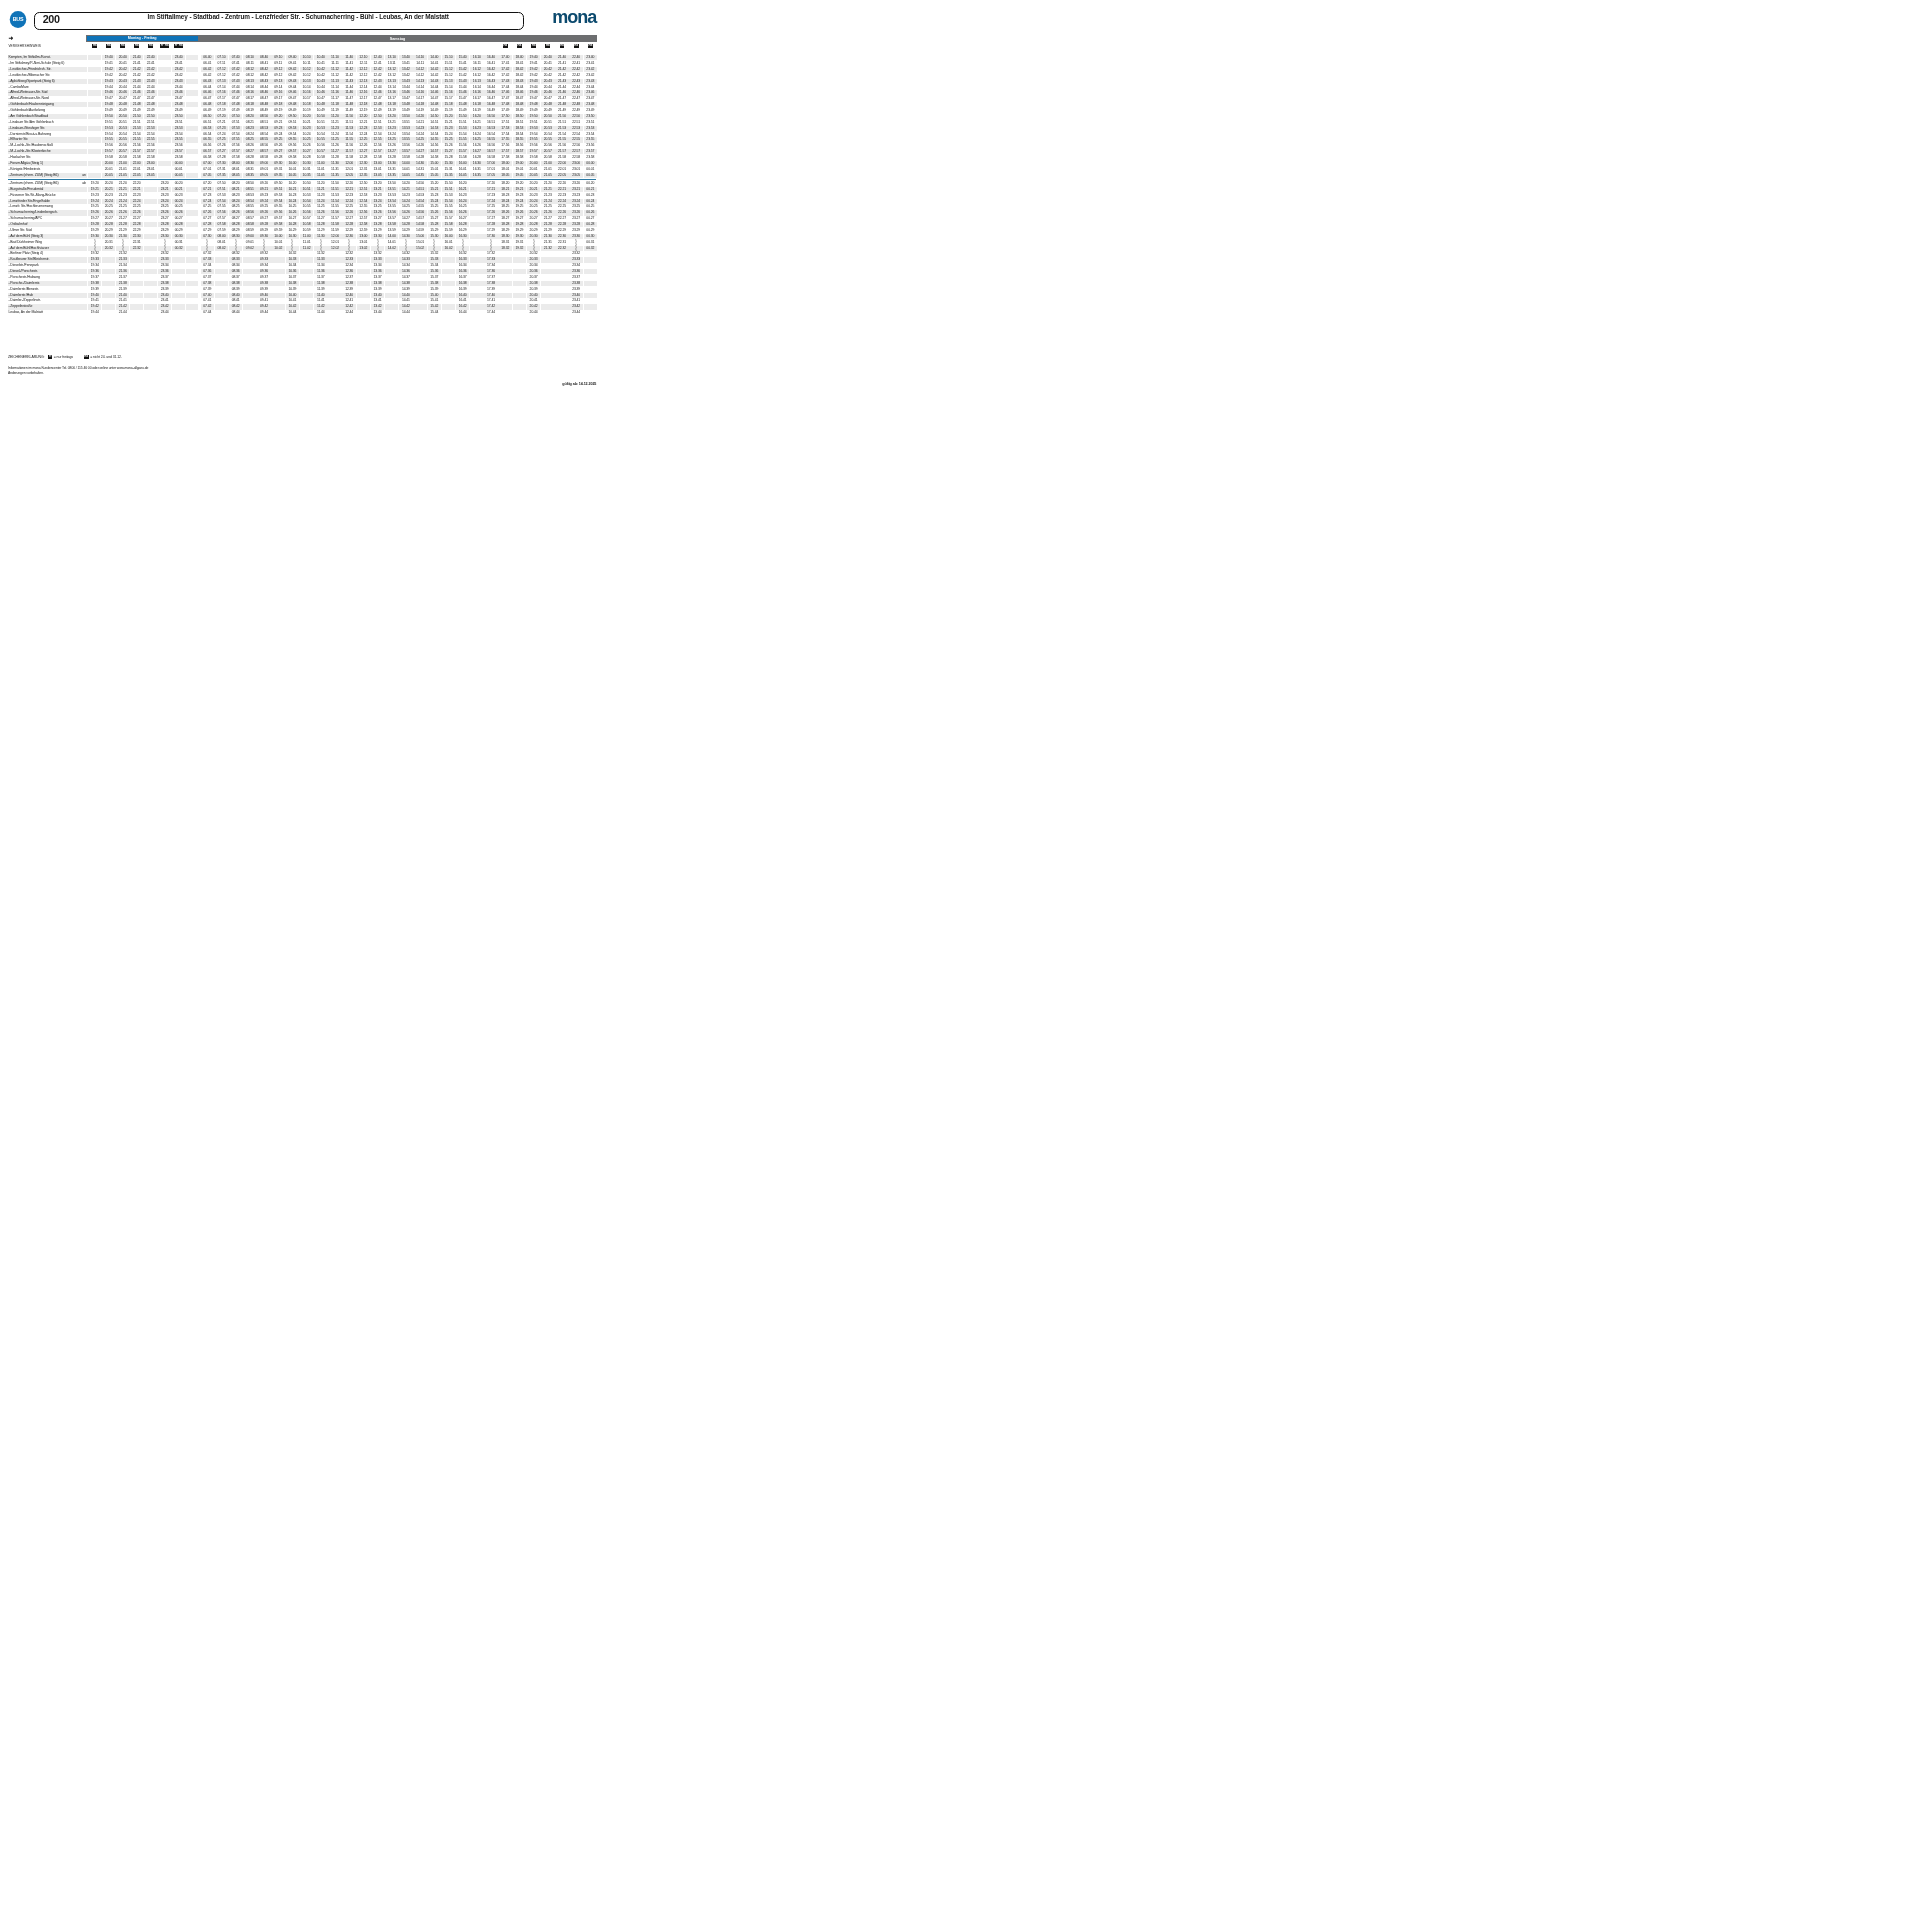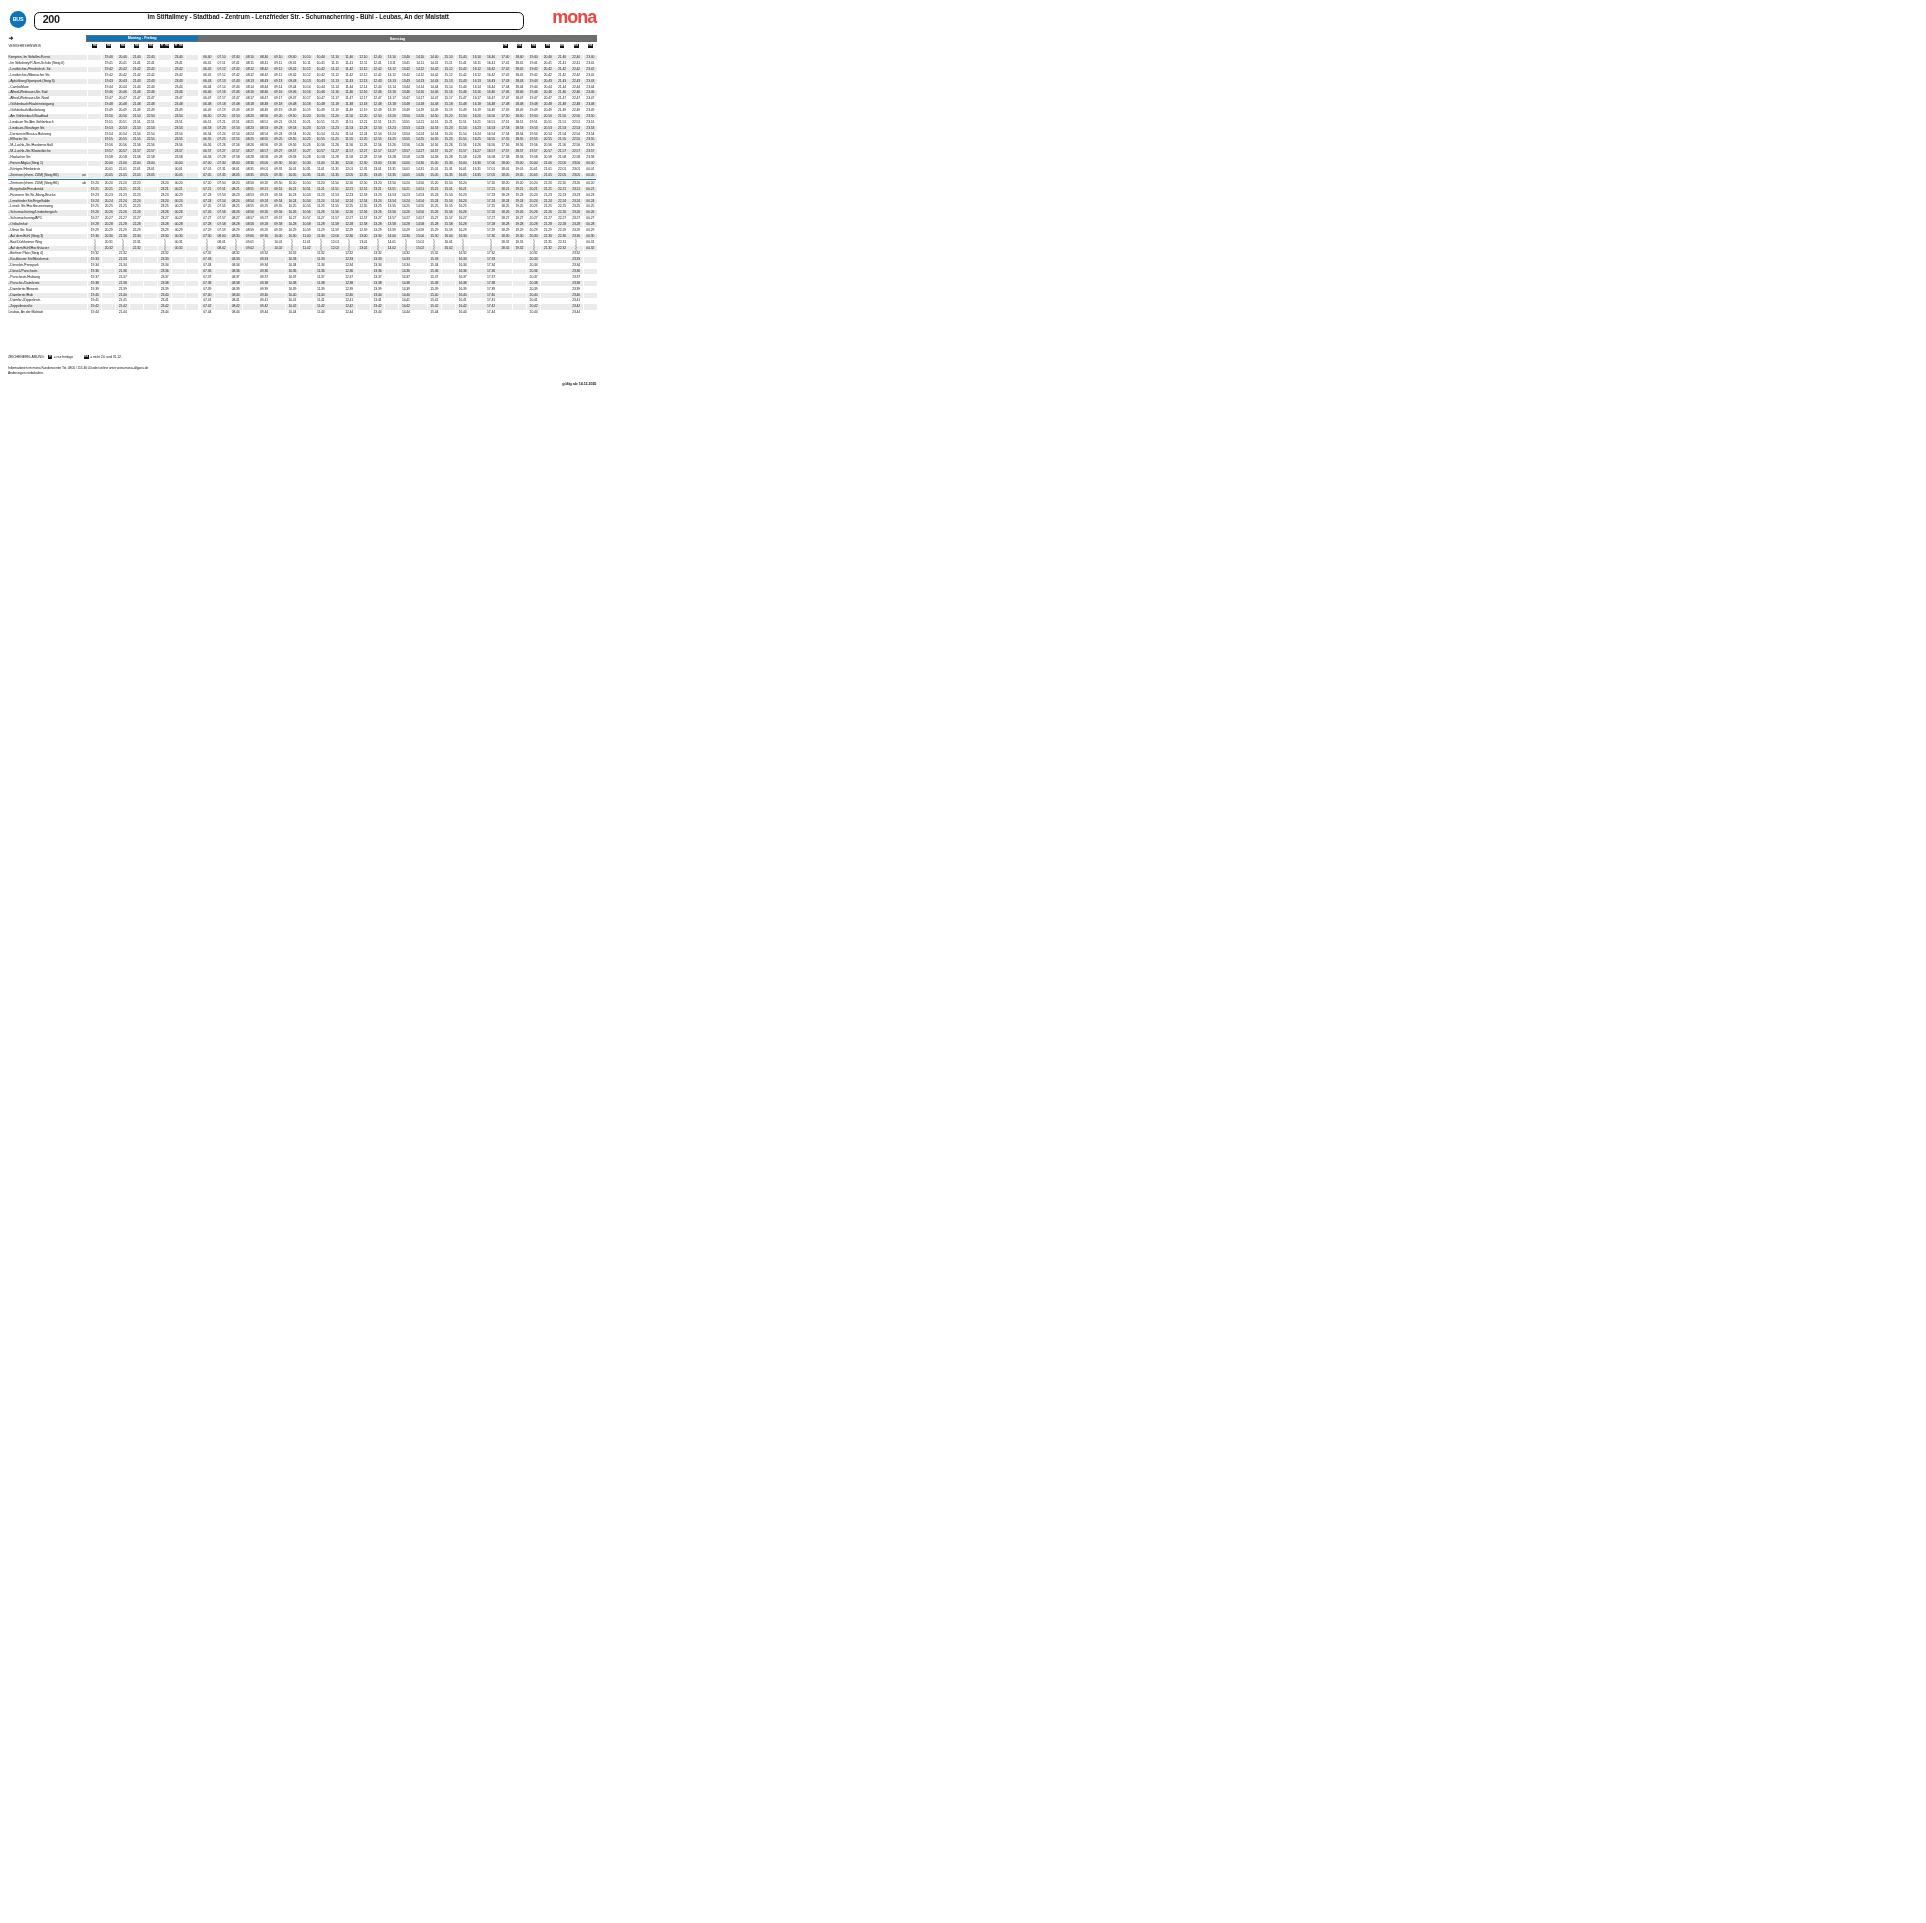--- a/index.html
+++ b/index.html
@@ -2,21 +2,21 @@
 <html style="font-size:6.2px"><head>
 <meta charset="utf-8">
 <style>
   html,body{margin:0;padding:0;background:#fff;}
   body{width:604px;height:427px;position:relative;font-family:"Liberation Sans",sans-serif;color:#1a1a1a;overflow:hidden;}
   
   .bus-circle{position:absolute;left:8.5px;top:10.8px;width:18px;height:17px;border-radius:50%;background:#0f73b8;color:#fff;display:flex;align-items:center;justify-content:center;font-weight:bold;font-size:5.8px;letter-spacing:-0.2px;transform:scaleX(.92);}
   .route-box{position:absolute;left:34px;top:12px;width:488px;height:16px;border:1.2px solid #111;border-radius:5.4px;background:#fff;display:flex;align-items:flex-start;}
   .route-number{width:46px;padding-left:7.7px;font-size:10.8px;font-weight:bold;letter-spacing:-0.4px;}
   .route-title{flex:1;text-align:center;font-size:6.4px;font-weight:bold;letter-spacing:-0.1px;padding-right:15.4px;}
-  .mona{position:absolute;right:7.7px;top:7.7px;font-size:18px;font-weight:bold;color:#ef4444;letter-spacing:-1px;line-height:1;}
+  .mona{position:absolute;right:7.7px;top:7.7px;font-size:18px;font-weight:bold;color:#0c4a6e;letter-spacing:-1px;line-height:1;}
   .dir-arrow{position:absolute;left:8.5px;top:35px;font-size:5.8px;font-weight:bold;}
   
   .band-strip{position:absolute;left:86px;top:35px;width:511px;height:7px;background:#6d6e70;}
   .band-mf{position:absolute;left:0.6px;top:0.6px;width:111px;height:5.8px;background:#0f73b8;color:#fff;font-size:3.7px;font-weight:bold;display:flex;align-items:center;justify-content:center;}
   .band-sa{position:absolute;left:112px;right:0;top:0;height:7px;color:#fff;font-size:3.7px;font-weight:bold;display:flex;align-items:center;justify-content:center;}
   
   .table{position:absolute;left:0;top:44px;width:604px;}
   .row{display:flex;align-items:stretch;margin-bottom:0.7px;height:5.2px;}
   .row.badges{height:4.2px;margin-bottom:7px;background:transparent;}
   .cell{flex:none;margin-right:0.7px;line-height:5.2px;font-size:3.4px;letter-spacing:-0.1px;text-align:center;white-space:nowrap;position:relative;overflow:visible;}

